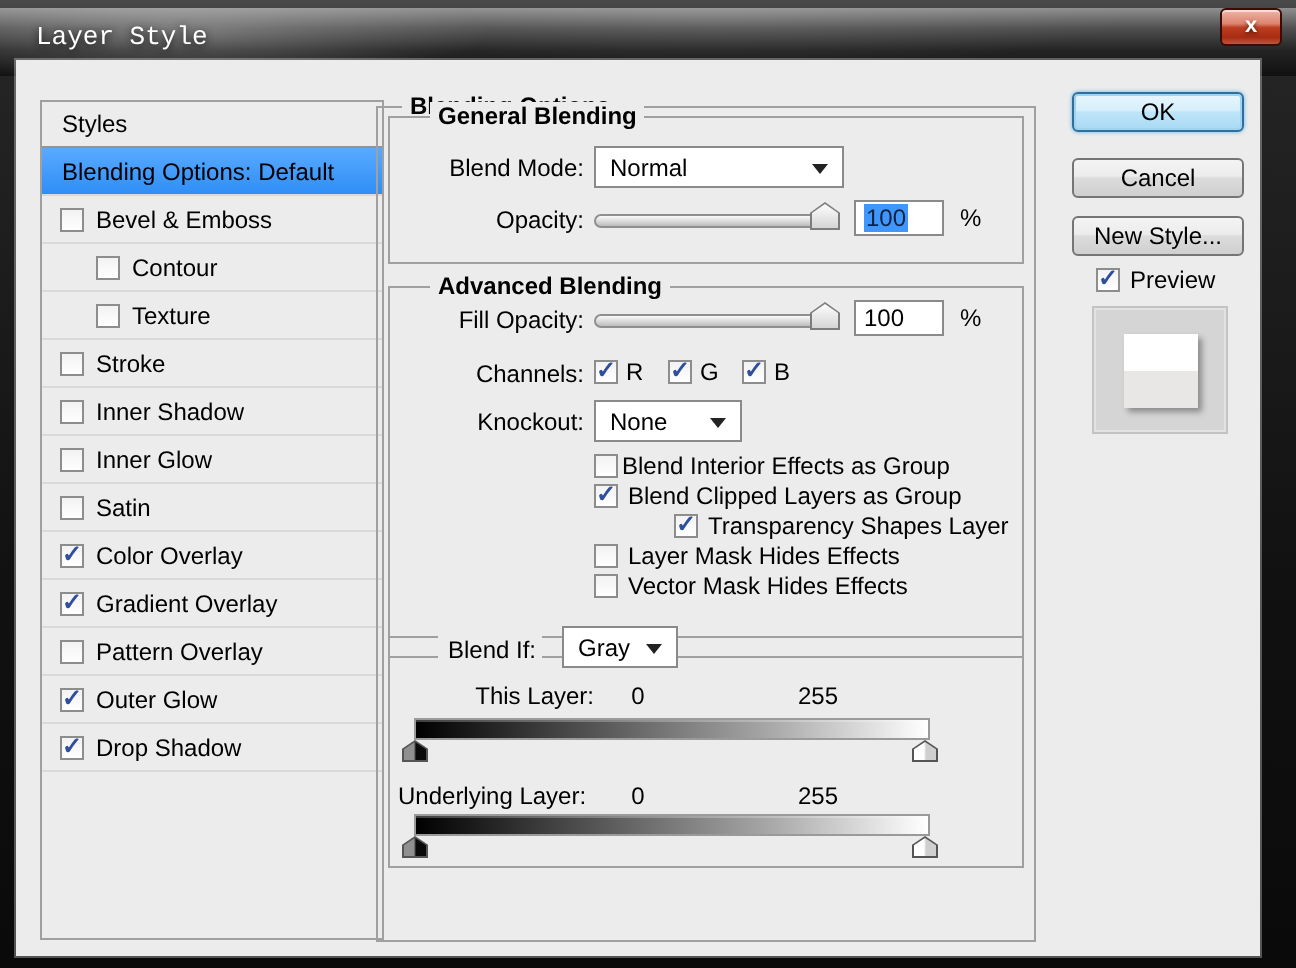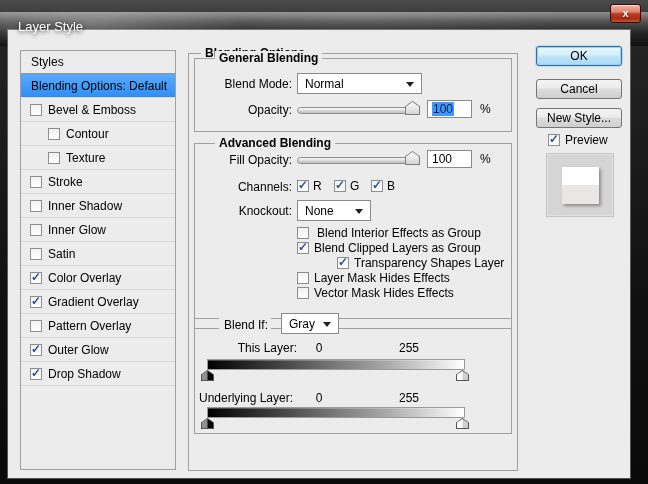--- a/index.html
+++ b/index.html
@@ -1,38 +1,38 @@
 <!DOCTYPE html>
 <html><head>
 <meta charset="utf-8">
 <style>
   * { margin:0; padding:0; box-sizing:border-box; }
   html,body { background:#000; }
   body { font-family:"Liberation Sans", sans-serif; font-size:12px; color:#000; }
 
   .window { position:relative; width:648px; height:484px; overflow:hidden;
     background:linear-gradient(180deg,#4a4a4a 0%,#242424 8%,#111 60%,#0a0a0a 100%); }
-  .titlebar { position:absolute; left:0; top:12px; width:100%; height:34px;
-    background:linear-gradient(180deg,#8f8f8f 0%,#4f4f4f 30%,#242424 62%,#101010 100%); }
+  .titlebar { position:absolute; left:0; top:4px; width:100%; height:34px;
+    background:linear-gradient(180deg,#8f8f8f 0%,#4f4f4f 30%,#242424 62%,#101010 100%);font-family:Liberation Mono, monospace; }
   .titlebar::after { content:""; position:absolute; inset:0;
     background:radial-gradient(ellipse 220px 40px at 14% 35%, rgba(255,255,255,.28), transparent 70%),
                radial-gradient(ellipse 300px 40px at 55% 10%, rgba(255,255,255,.10), transparent 70%); }
   .title { position:absolute; left:18px; top:7px; color:#fff; font-size:13px; z-index:2;
     text-shadow:0 1px 4px rgba(0,0,0,.9); }
   .close-btn { position:absolute; right:7px; top:4px; width:31px; height:19px; z-index:3;
     background:linear-gradient(180deg,#f0b4a6 0%,#dd8570 40%,#bc3e22 52%,#a82c12 80%,#c2543a 100%);
     border:1px solid #3d0b05; border-radius:3px; box-shadow:inset 0 1px 0 rgba(255,255,255,.55);
     color:#fff; font-size:11px; font-weight:bold; text-align:center; line-height:17px; cursor:pointer;
     text-shadow:0 1px 2px rgba(0,0,0,.6); }
 
   .client { position:absolute; left:8px; top:30px; width:622px; height:448px;
     background:#ececec; box-shadow:0 0 0 1px rgba(255,255,255,.3); }
 
   
-  .styles-box { position:absolute; left:12px; top:20px; width:156px; height:420px;
+  .styles-box { position:absolute; left:12px; top:20px; width:172px; height:420px;
     border:1px solid #a0a0a0; background:#ececec; }
   .styles-header { height:23px; line-height:23px; padding-left:10px; border-bottom:1px solid #949494; }
   .style-item { display:flex; align-items:center; height:24px; padding-left:9px;
     border-bottom:1px solid #d9d9d9; gap:6px; cursor:pointer; }
   .style-item.indent { padding-left:27px; }
   .style-item.selected { background:linear-gradient(180deg,#59aaff,#2f8ef6); padding-left:10px; }
 
   
   .cb { position:relative; width:12px; height:12px; flex:0 0 12px;
     border:1px solid #8d8d8d; background:linear-gradient(180deg,#f2f2f2,#ffffff); }
@@ -191,21 +191,21 @@
           <span class="cb checked"></span>
           <span>B</span>
         </div>
 
         <span class="lab" style="left:0; width:97px; top:60px;">Knockout:</span>
         <div class="combo" style="left:102px; top:56px; width:74px; height:21px;">
           <span class="val">None</span>
           <span class="arrow"></span>
         </div>
 
-        <div style="position:absolute; left:102px; top:82px; display:flex; align-items:center; gap:8px;text-align:right;">
+        <div style="position:absolute; left:102px; top:82px; display:flex; align-items:center; gap:2px;text-align:right;">
           <span class="cb"></span>
           <span>Blend Interior Effects as Group</span>
         </div>
         <div style="position:absolute; left:102px; top:97px; display:flex; align-items:center; gap:5px;">
           <span class="cb checked"></span>
           <span>Blend Clipped Layers as Group</span>
         </div>
         <div style="position:absolute; left:102px; top:112px; display:flex; align-items:center; gap:5px;margin-left:40px;">
           <span class="cb checked"></span>
           <span>Transparency Shapes Layer</span>

